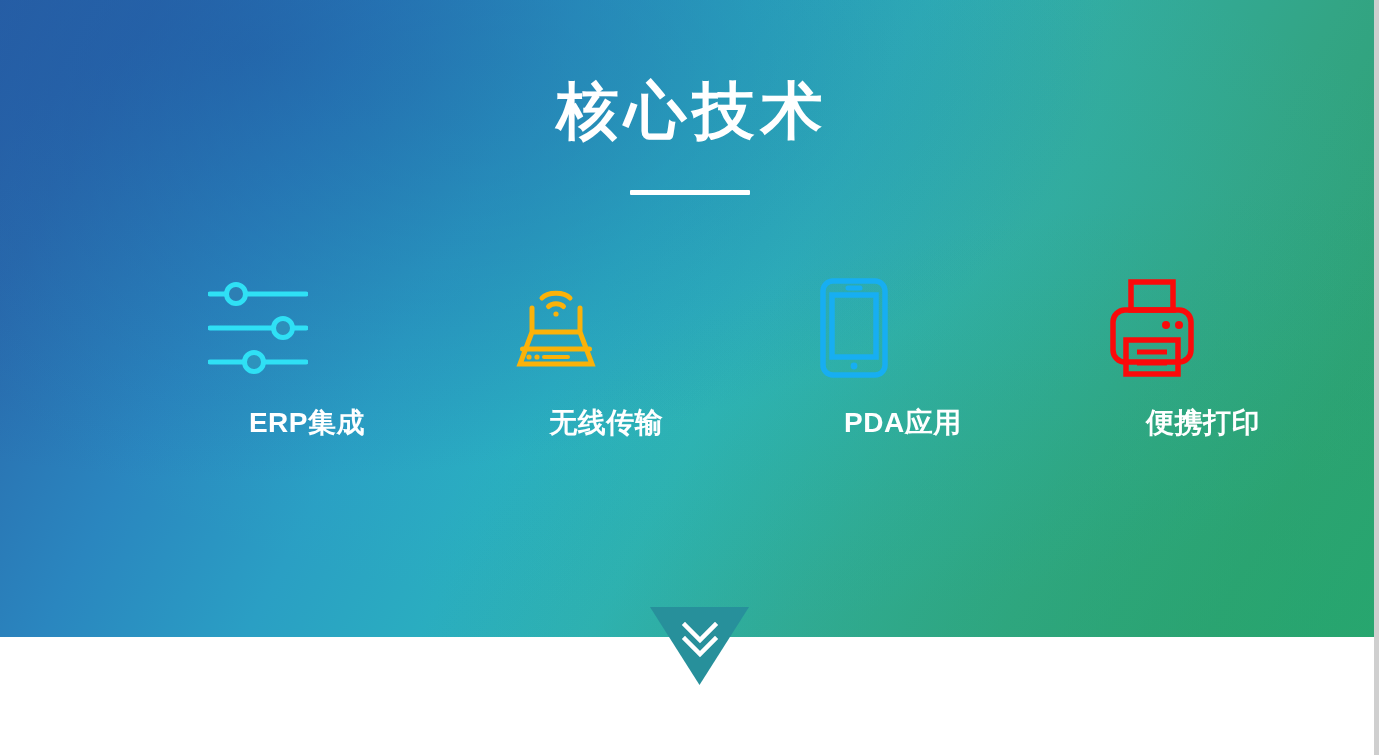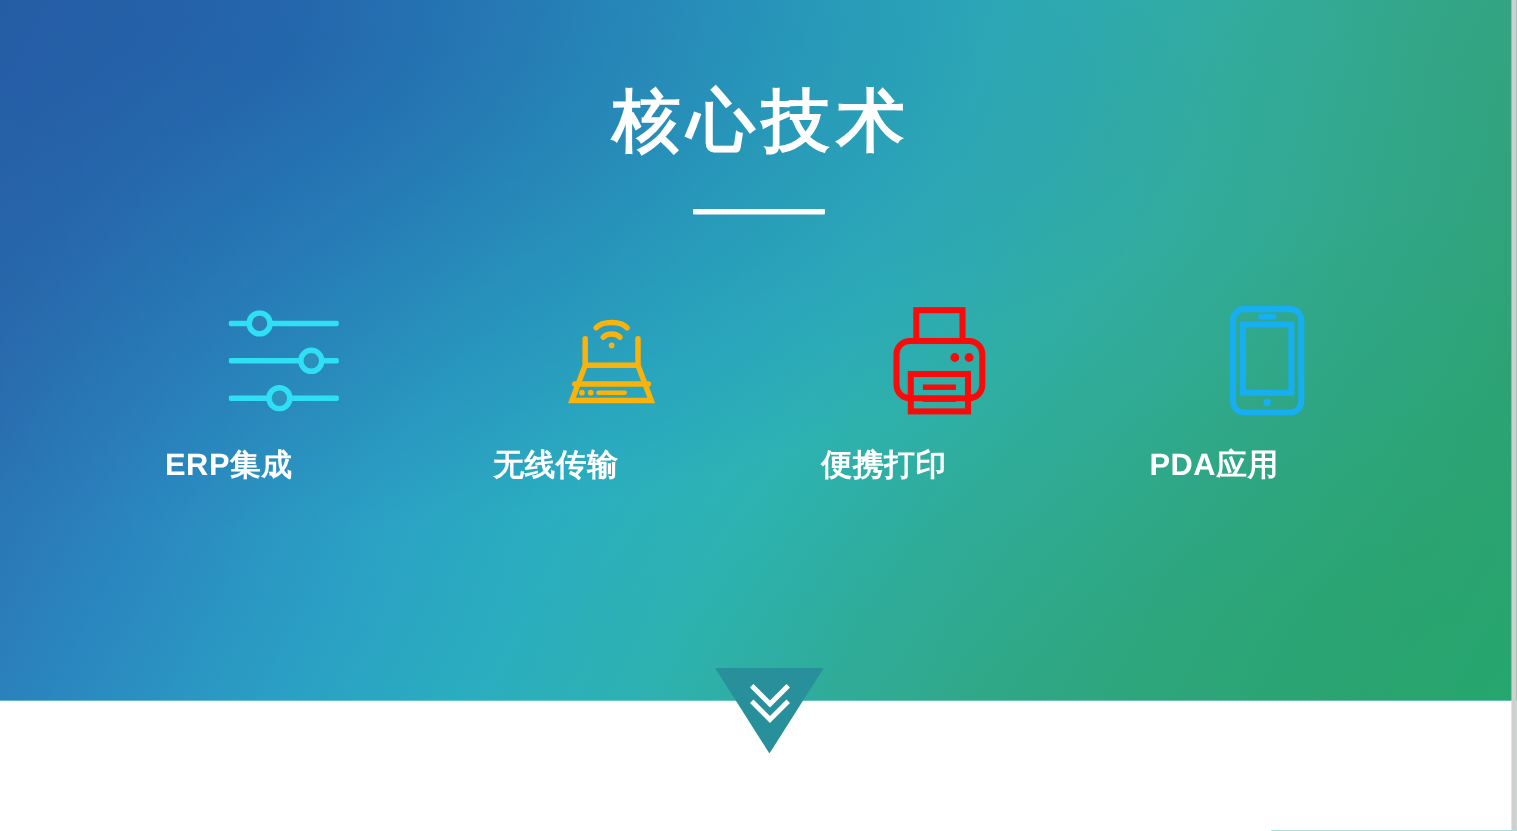--- a/index.html
+++ b/index.html
@@ -87,21 +87,21 @@
     top: 276px;
     width: 1110px;
     display: flex;
     flex-direction: row;
     align-items: flex-start;
     justify-content: space-between;
   }
   .feature {
     flex: 0 0 auto;
     width: 215px;
-    text-align: left;
+    text-align: right;
     cursor: pointer;
   }
   .feature-icon {
     height: 104px;
     display: flex;
     align-items: center;
     justify-content: center;
   }
   .feature-label {
     margin-top: 24px;
@@ -209,49 +209,49 @@
               <circle cx="19" cy="79" r="2.6"></circle>
               <circle cx="27" cy="79" r="2.6"></circle>
             </g>
           </svg>
         </div>
         <div class="feature-label">无线传输</div>
       </div>
 
       <div class="feature">
         <div class="feature-icon">
+          <svg width="70" height="100" viewBox="0 0 70 100" fill="none" aria-hidden="true">
+            <g stroke="#17aef2" stroke-width="5.5" fill="none">
+              <rect x="4" y="3" width="62" height="94" rx="10"></rect>
+              <rect x="13" y="17" width="44" height="62"></rect>
+              <line x1="29" y1="10" x2="41" y2="10" stroke-width="5" stroke-linecap="round"></line>
+            </g>
+            <circle cx="35" cy="88" r="3.4" fill="#17aef2"></circle>
+          </svg>
+        </div>
+        <div class="feature-label">PDA应用</div>
+      </div>
+
+      <div class="feature">
+        <div class="feature-icon">
           <svg width="88" height="100" viewBox="0 0 88 100" fill="none" aria-hidden="true">
             <g stroke="#fb0a0a" stroke-width="5.5" fill="none">
               <rect x="23" y="4" width="42" height="28"></rect>
               <rect x="5" y="32" width="78" height="52" rx="12"></rect>
               <rect x="18" y="62" width="52" height="34" fill="#3aa3b4" fill-opacity="0"></rect>
               <line x1="29" y1="74" x2="59" y2="74" stroke-width="5"></line>
               <line x1="29" y1="85" x2="59" y2="85" stroke-width="5"></line>
             </g>
             <g fill="#fb0a0a">
               <circle cx="58" cy="47" r="4"></circle>
               <circle cx="71" cy="47" r="4"></circle>
             </g>
           </svg>
         </div>
         <div class="feature-label">便携打印</div>
-      </div>
-
-      <div class="feature">
-        <div class="feature-icon">
-          <svg width="70" height="100" viewBox="0 0 70 100" fill="none" aria-hidden="true">
-            <g stroke="#17aef2" stroke-width="5.5" fill="none">
-              <rect x="4" y="3" width="62" height="94" rx="10"></rect>
-              <rect x="13" y="17" width="44" height="62"></rect>
-              <line x1="29" y1="10" x2="41" y2="10" stroke-width="5" stroke-linecap="round"></line>
-            </g>
-            <circle cx="35" cy="88" r="3.4" fill="#17aef2"></circle>
-          </svg>
-        </div>
-        <div class="feature-label">PDA应用</div>
       </div>
 
 
     </div>
   </section>
 
   <div class="below-fold"></div>
 
   <div class="scroll-tab">
     <div class="scroll-tab-shape"></div>

